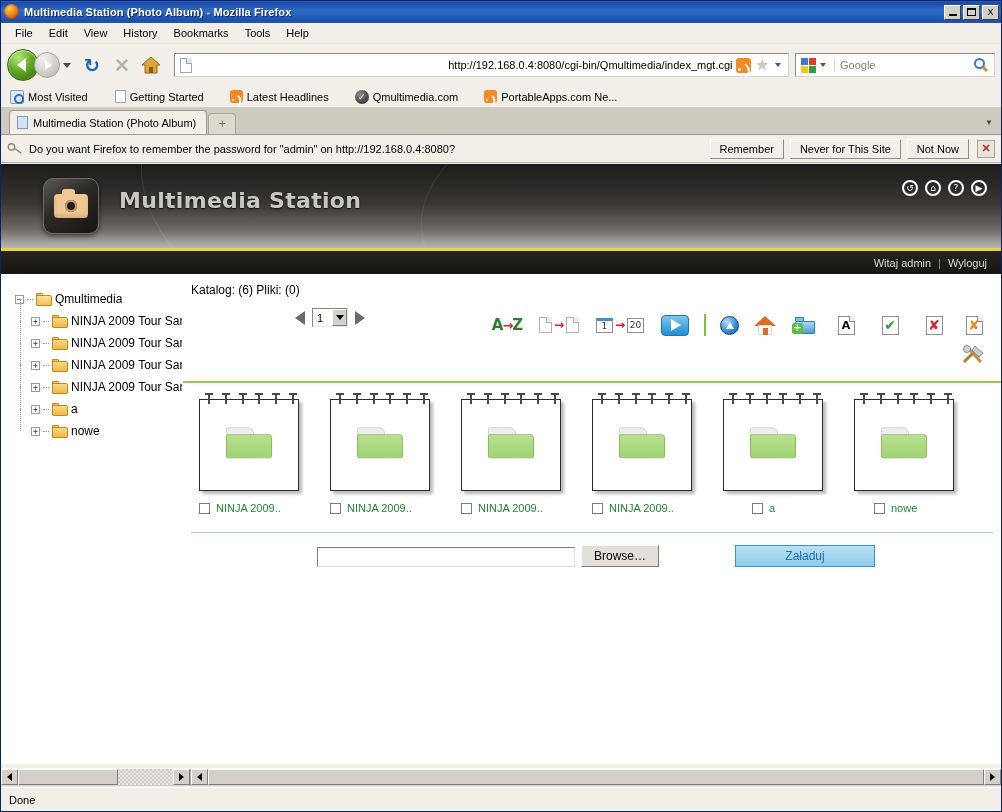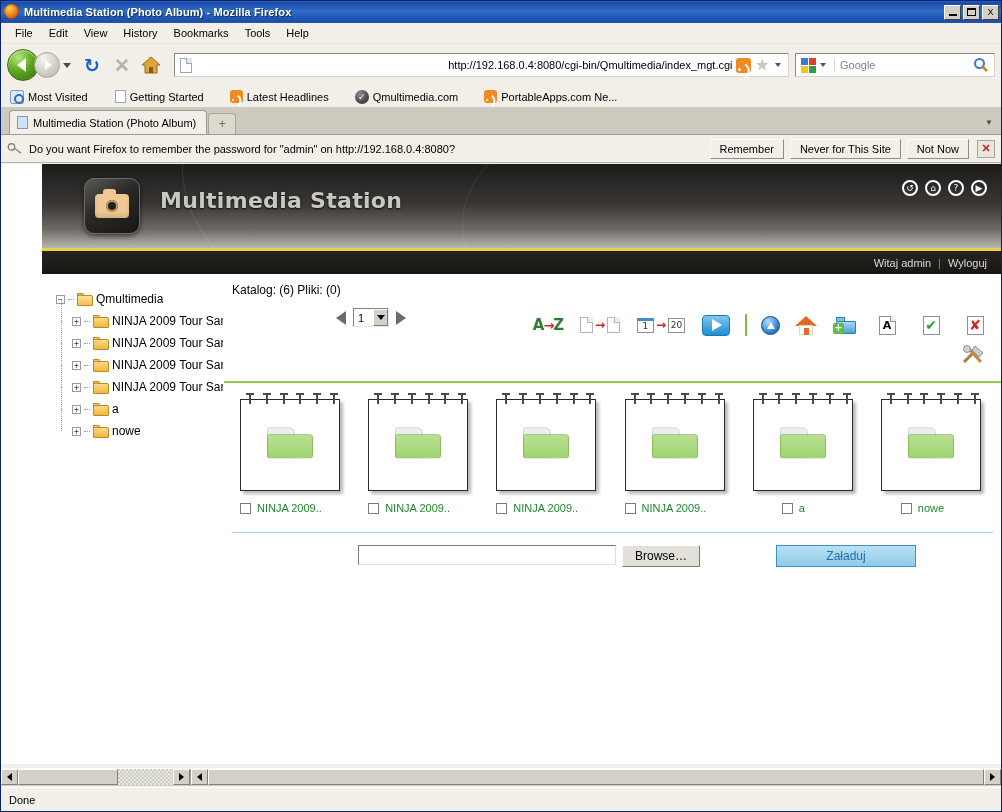--- a/index.html
+++ b/index.html
@@ -137,21 +137,21 @@
   .notif-text{flex:1 1 auto; font-size:11px;}
   .notif-btn{ height:20px; background:#f1efe8;
      border:1px solid; border-color:#fbfaf7 #908d85 #908d85 #fbfaf7;
      padding:0 9px; font-size:11px; display:flex;align-items:center;}
   .notif-close{ width:18px;height:18px;background:#e8e5dc;border:1px solid #a9a59b;
      display:flex;align-items:center;justify-content:center;color:#c1272d;font-weight:bold;
      font-size:11px; margin-left:2px;}
 
   
   .viewport { position:absolute; left:0; right:0; top:163px; bottom:47px; background:#fff;
-              overflow:hidden;padding-left:41px; }
+              overflow:hidden; }
 
   
   .banner { height:84px; position:relative; overflow:hidden;
     background:linear-gradient(to bottom,#1d1b1a 0%,#2a2826 22%,#3a3734 48%,#6e6a66 78%,#b9b6b1 100%); }
   .banner-swoosh { position:absolute; inset:0; overflow:hidden; pointer-events:none;}
   .banner-swoosh span{position:absolute;border:1px solid rgba(255,255,255,.10);border-radius:50%;}
   .sw1{width:900px;height:430px;left:140px;top:-210px;}
   .sw2{width:1200px;height:520px;left:-170px;top:-250px;border-color:rgba(255,255,255,.07) !important;}
   .sw3{width:620px;height:300px;left:420px;top:-90px;border-color:rgba(255,255,255,.08) !important;}
   .cam-wrap{position:absolute;left:42px;top:14px;width:56px;height:56px;border-radius:10px;
@@ -288,21 +288,21 @@
   .bigfolder .back{position:absolute;left:0;top:2px;width:28px;height:30px;background:#eceded;
     border:1px solid #d2d4d4;border-radius:2px 6px 0 0;}
   .bigfolder .front{position:absolute;left:0;top:9px;width:46px;height:24px;
     background:linear-gradient(to bottom,#b7e08f,#a0d472);border:1px solid #8bbd5f;
     border-radius:2px 3px 2px 2px;}
   .thumb-cap{display:flex;align-items:center;gap:6px;padding:11px 0 0 8px;}
   .cbx{width:11px;height:11px;border:1px solid #7b7b7b;background:#fff;flex:0 0 auto;}
   .cap-text{color:#1f8a2e;font-size:11px;white-space:nowrap;}
 
   .uploadwrap{margin:18px 8px 14px 8px;border-top:1px solid #9fd2ee;padding-top:12px;
-    display:flex;align-items:flex-start;gap:0;}
+    display:flex;align-items:flex-end;gap:0;}
   .up-spacer{width:126px;flex:0 0 auto;}
   .up-input{width:258px;height:20px;background:#fff;
     border:1px solid;border-color:#7b7b7b #e0e0e0 #e0e0e0 #7b7b7b;}
   .up-browse{height:22px;padding:0 12px;background:#e2e0d9;
     border:1px solid;border-color:#fff #7b7b7b #7b7b7b #fff;font-size:12px;
     display:flex;align-items:center;margin-left:6px;}
   .up-submit{width:140px;height:22px;margin-left:76px;
     background:linear-gradient(to bottom,#b9e0f4,#8fcbe9);border:1px solid #3b92c9;
     color:#1f6fae;font-size:12px;display:flex;align-items:center;justify-content:center;}
 

